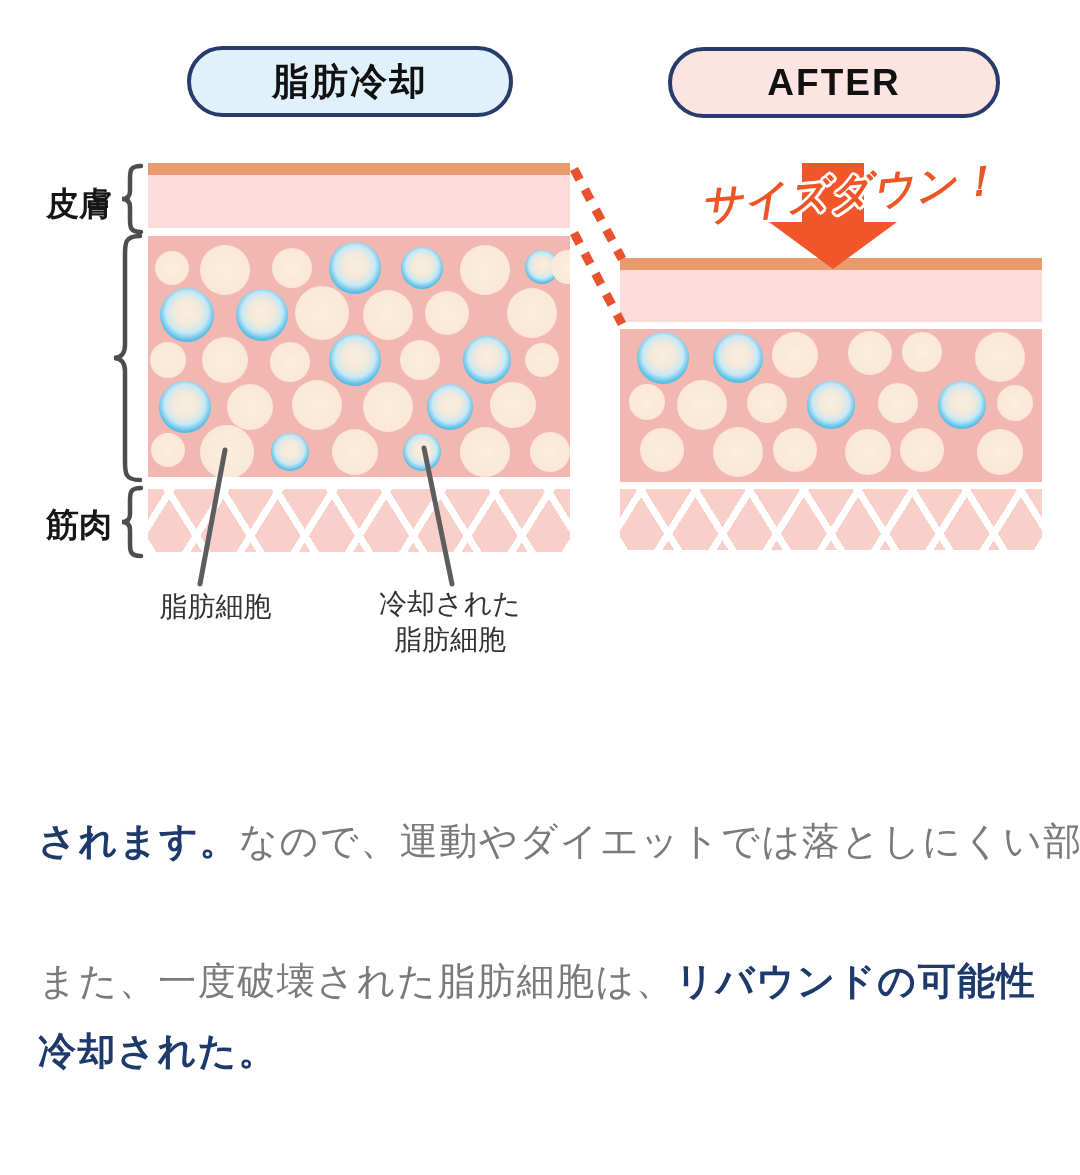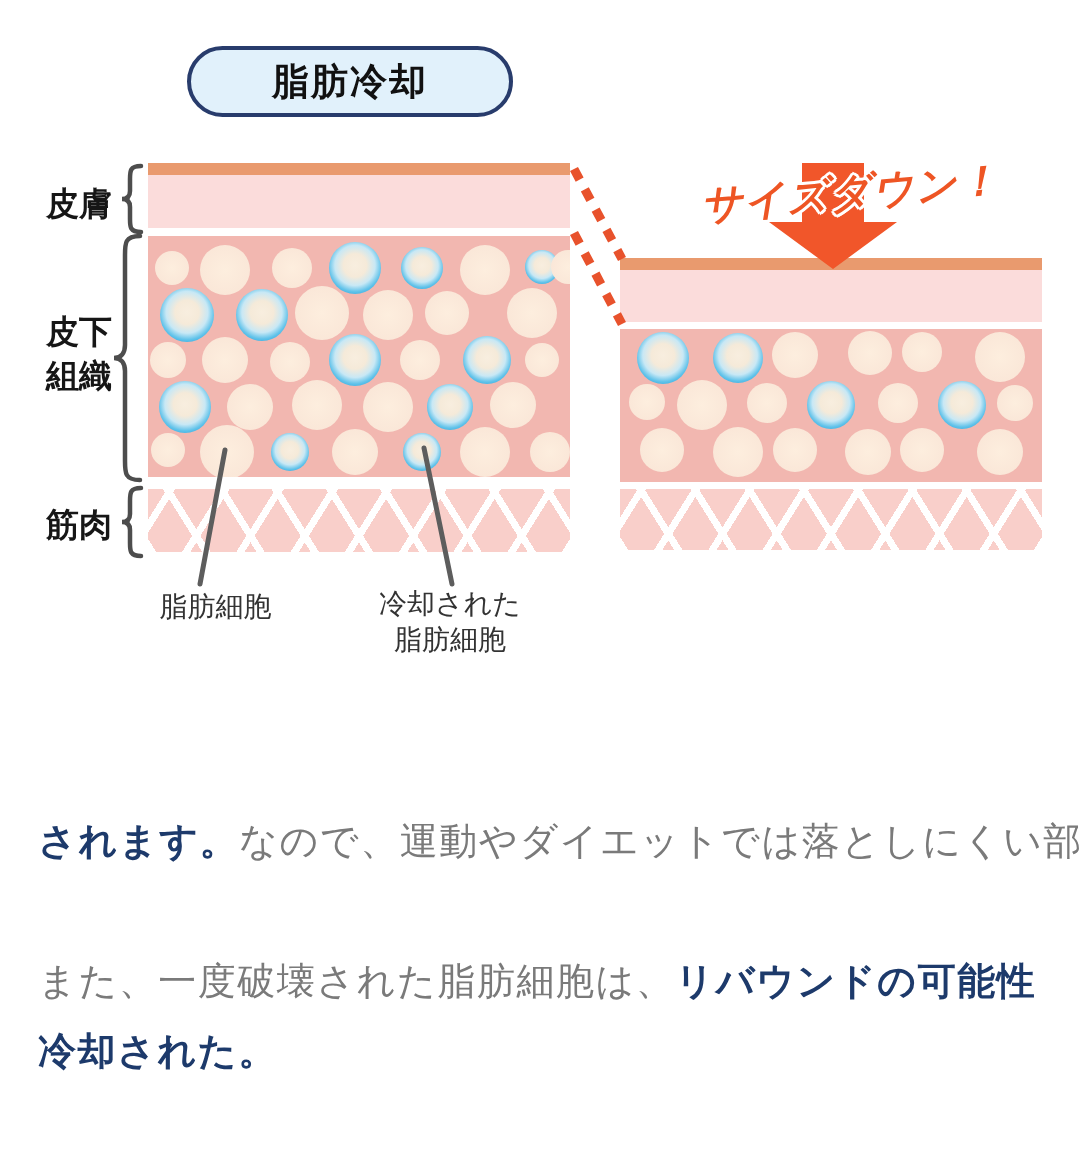--- a/index.html
+++ b/index.html
@@ -89,24 +89,25 @@
   .seg-normal { color:#7a7a7a; font-weight:400; }
 </style>
 </head>
 <body>
 
 <div class="canvas">
 
   <div class="pill pill-before">
     <span>脂肪冷却</span>
   </div>
+  <div class="pill pill-after">
+    <span>AFTER</span>
+  </div>
 
   <div class="layer-label" id="label-skin">皮膚</div>
-  <div class="layer-label" id="label-subcut">皮下
-組織</div>
   <div class="layer-label" id="label-muscle">筋肉</div>
 
   <div class="epidermis left-epidermis"></div>
   <div class="dermis left-dermis"></div>
   <div class="subcut left-subcut" id="left-subcut">
       <div class="cell fat" style="left: 7px; top: 15px; height: 34px; width: 34px;"></div>
       <div class="cell fat" style="left: 52px; top: 9px; height: 50px; width: 50px;"></div>
       <div class="cell fat" style="left: 124px; top: 12px; height: 40px; width: 40px;"></div>
       <div class="cell cooled" style="left: 181px; top: 6px; height: 52px; width: 52px;"></div>
       <div class="cell cooled" style="left: 253px; top: 11px; height: 42px; width: 42px;"></div>

